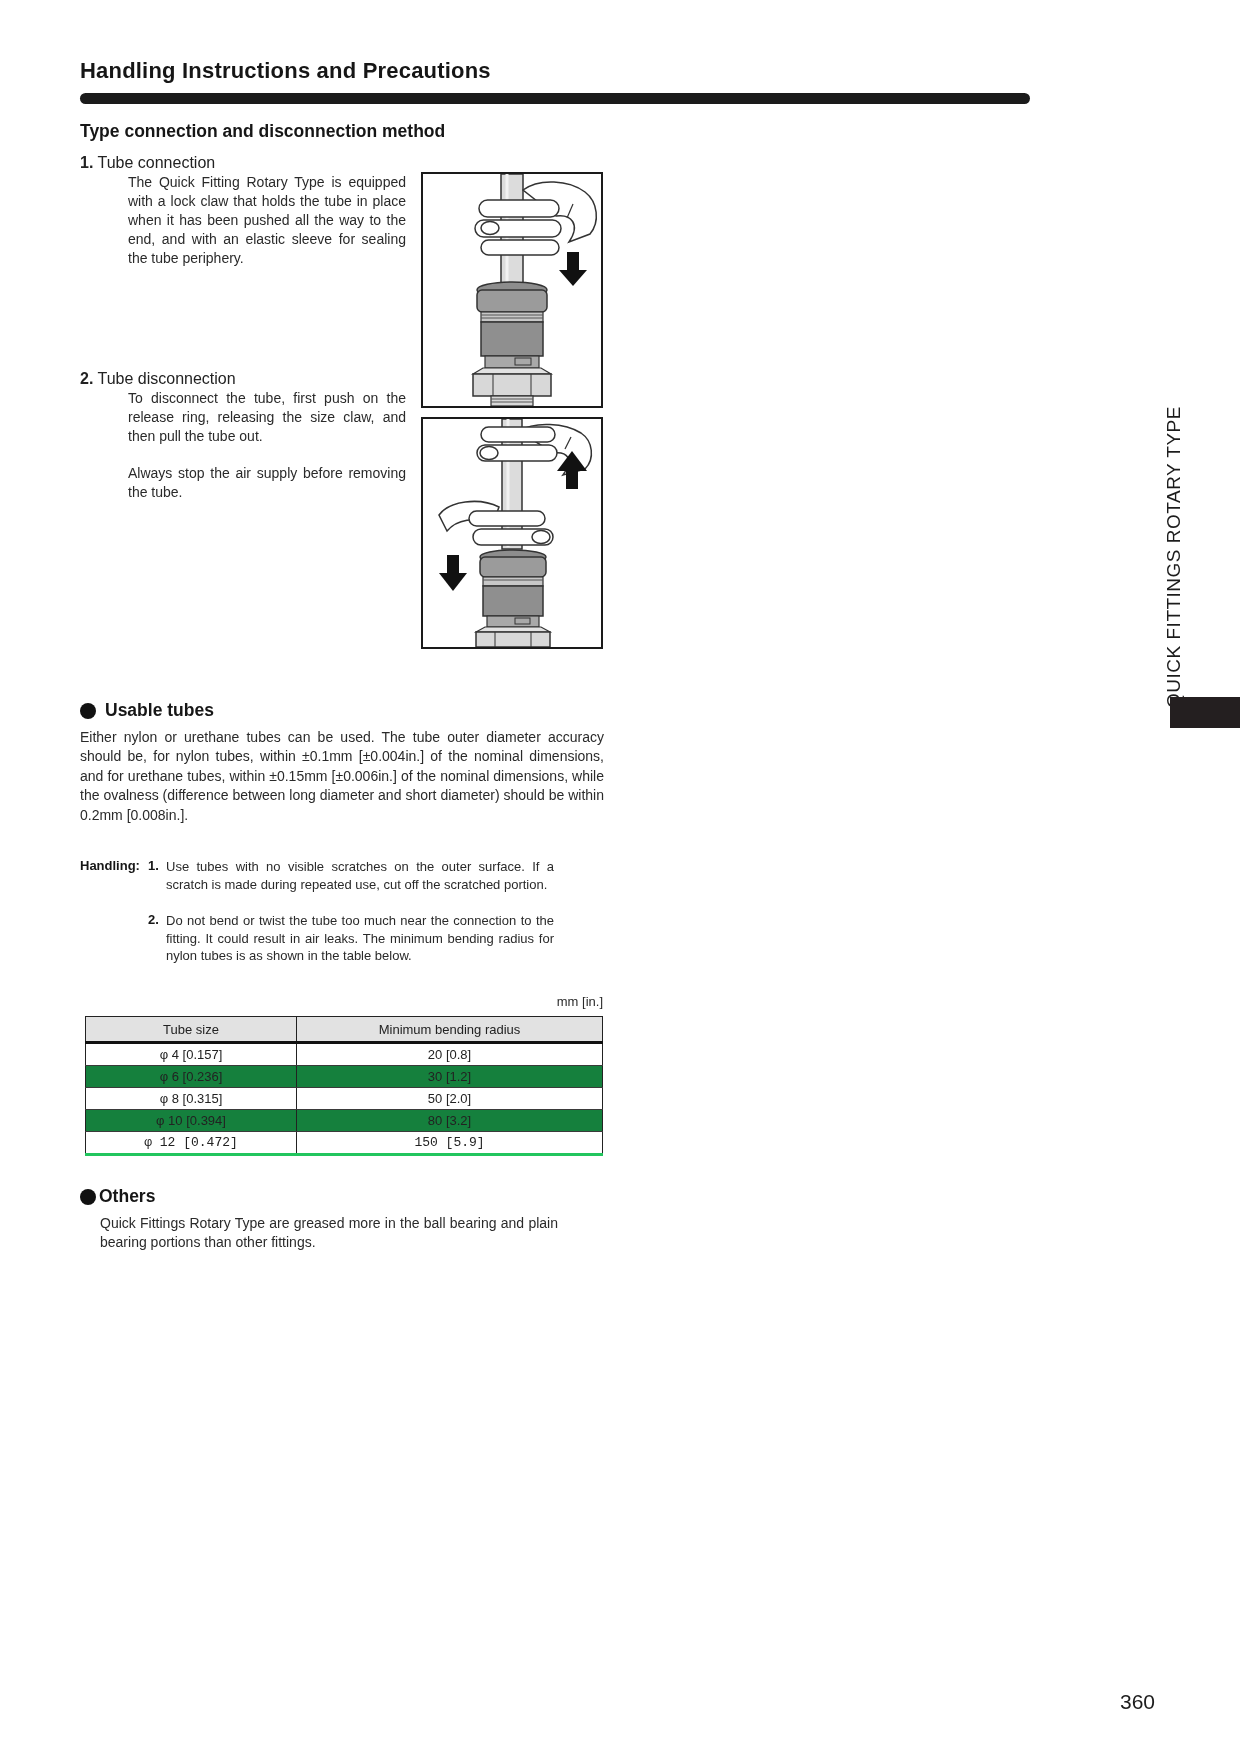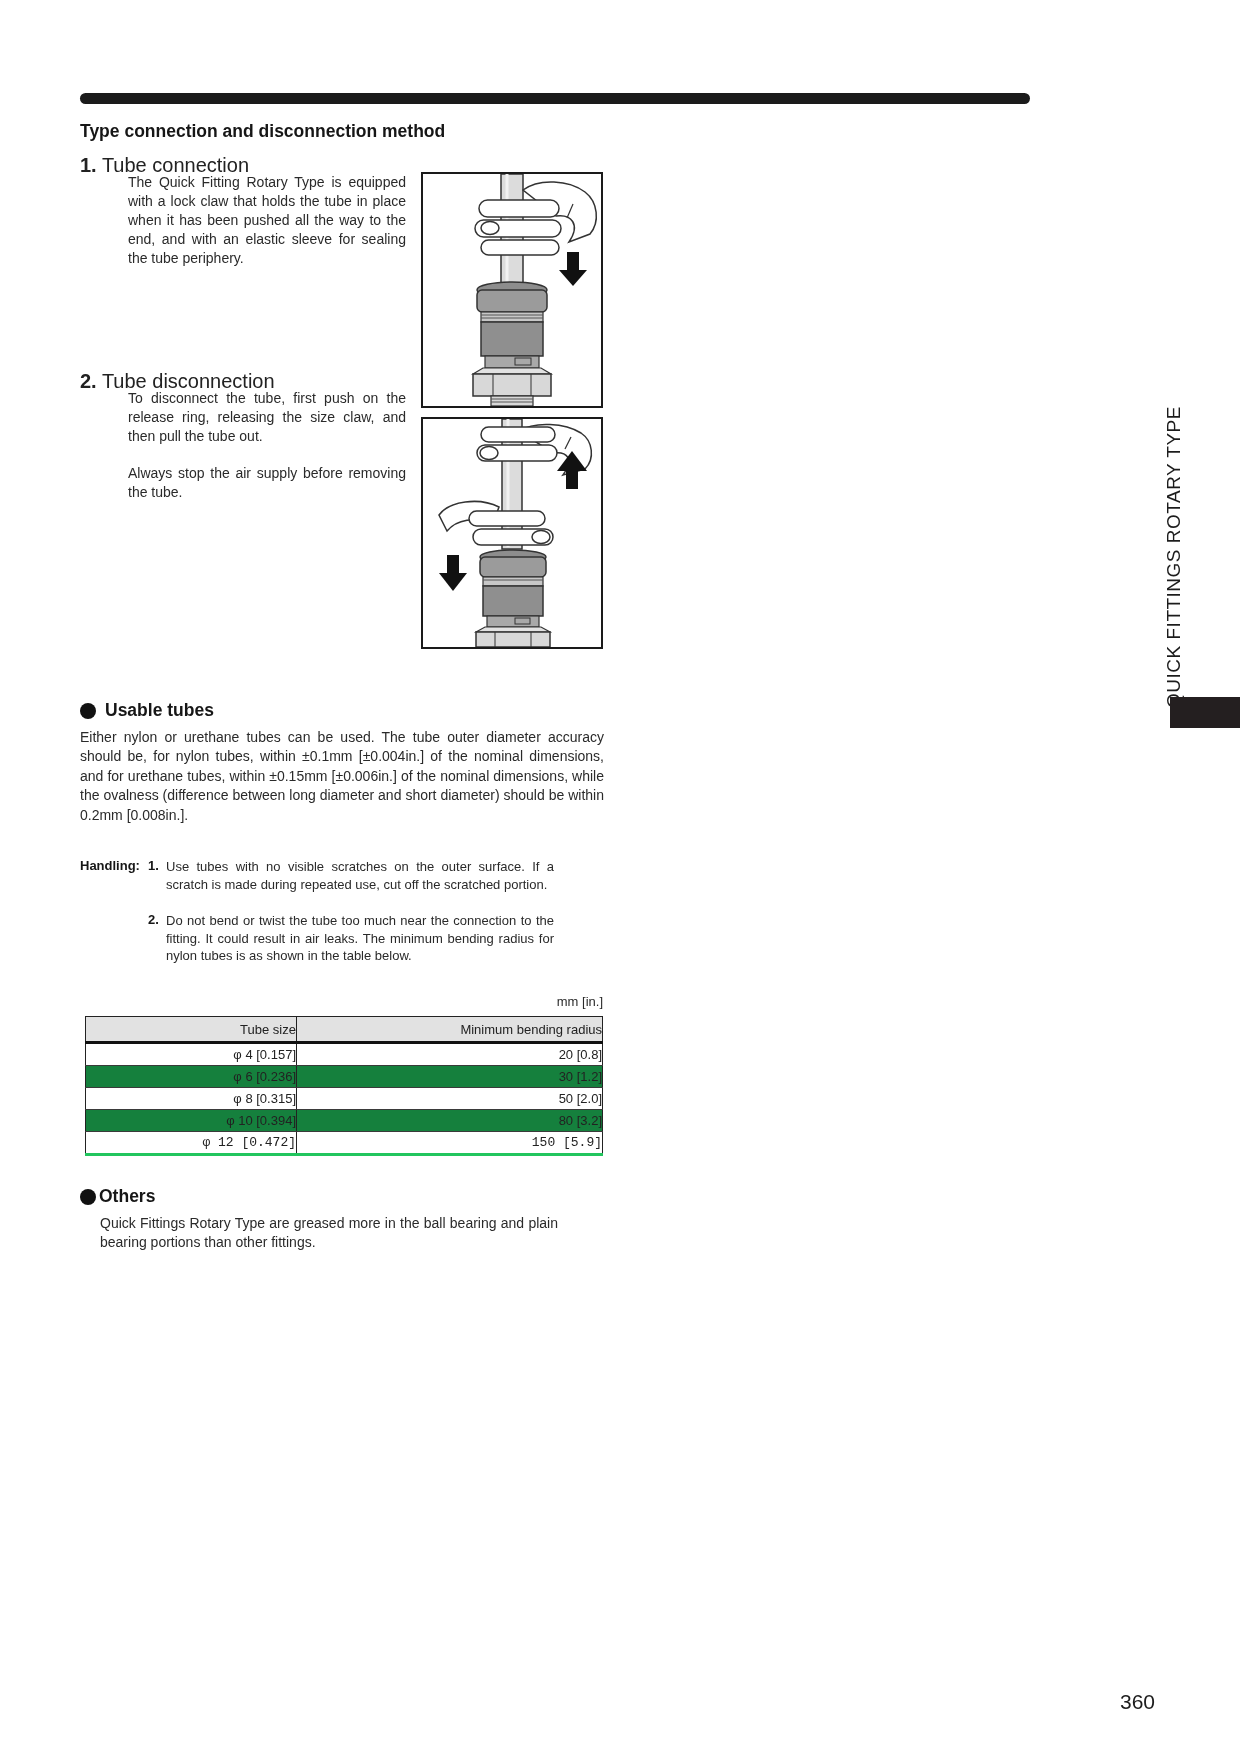--- a/index.html
+++ b/index.html
@@ -5,53 +5,54 @@
   html,body{margin:0;padding:0;background:#888;}
   .page{
     position:relative;width:1240px;height:1754px;background:#ffffff;
     font-family:"Liberation Sans","DejaVu Sans",sans-serif;color:#1f1f1f;
     overflow:hidden;margin:0 auto;
   }
   .abs{position:absolute;}
   .doc-title{left:80px;top:58px;font-size:22px;font-weight:bold;letter-spacing:.2px;color:#161616;}
   .title-bar{left:80px;top:93px;width:950px;height:11px;background:#1b1b1b;border-radius:6px;}
   .section-heading{left:80px;top:121px;font-size:17.5px;font-weight:bold;color:#161616;}
-  .step-title{font-size:20px;color:#222;}
+  .step-title{font-size:16px;color:#222;}
   .step-num{font-weight:bold;}
   .step-body{font-size:14px;line-height:19px;text-align:justify;color:#2a2a2a;margin-left:28px;}
   .illu-box{width:182px;background:#fff;border:2px solid #1a1a1a;box-sizing:border-box;}
   .bullet-heading{font-size:17.5px;font-weight:bold;color:#161616;display:flex;align-items:center;}
   .bullet-dot{display:inline-block;width:16px;height:16px;border-radius:50%;background:#111;}
   .para{font-size:14px;line-height:19.4px;text-align:justify;color:#2a2a2a;}
   .caution-label{font-size:13px;font-weight:bold;color:#161616;}
   .caution-num{font-size:13px;font-weight:bold;color:#161616;}
   .caution-text{font-size:13px;line-height:17.6px;text-align:justify;color:#2a2a2a;}
   .unit-label{font-size:13px;color:#2a2a2a;}
   table.bend{border-collapse:collapse;width:518px;table-layout:fixed;}
   table.bend th,table.bend td{
-    font-size:13px;font-weight:normal;text-align:right;color:#222;
+    font-size:13px;font-weight:normal;text-align:center;color:#222;
     border-left:1px solid #222;border-right:1px solid #222;padding:0;
   }
   table.bend th{background:#e2e2e2;height:24px;border-top:1px solid #222;border-bottom:3px solid #101010;}
   table.bend td{height:21px;border-bottom:1px solid #3a3a3a;}
   table.bend tr.shade td{background:#15803d;}
   table.bend tr:last-child td{border-bottom:3px solid #22c55e;font-family:Liberation Mono, monospace;}
   .col-size{width:210px;}
   .sidebar-label{
     font-size:19px;color:#1c1c1c;white-space:nowrap;letter-spacing:.5px;
     transform:rotate(-90deg);transform-origin:center center;
   }
   .side-tab{left:1170px;top:697px;width:70px;height:31px;background:#241f20;}
   .page-number{font-size:21px;color:#1c1c1c;}
 </style>
 </head>
 <body>
 
 <div class="page">
 
+  <div class="abs doc-title">Handling Instructions and Precautions</div>
   <div class="abs title-bar"></div>
   <div class="abs section-heading">Type connection and disconnection method</div>
 
   <div class="abs step-title" style="left:80px;top:154px;">
     <span class="step-num">1.</span>
     <span>Tube connection</span>
   </div>
   <div class="abs step-body" style="left:100px;top:173px;width:278px;">The Quick Fitting Rotary Type is equipped with a lock claw that holds the tube in place when it has been pushed all the way to the end, and with an elastic sleeve for sealing the tube periphery.</div>
 
   <div class="abs illu-box" style="left:421px;top:172px;height:236px;">

